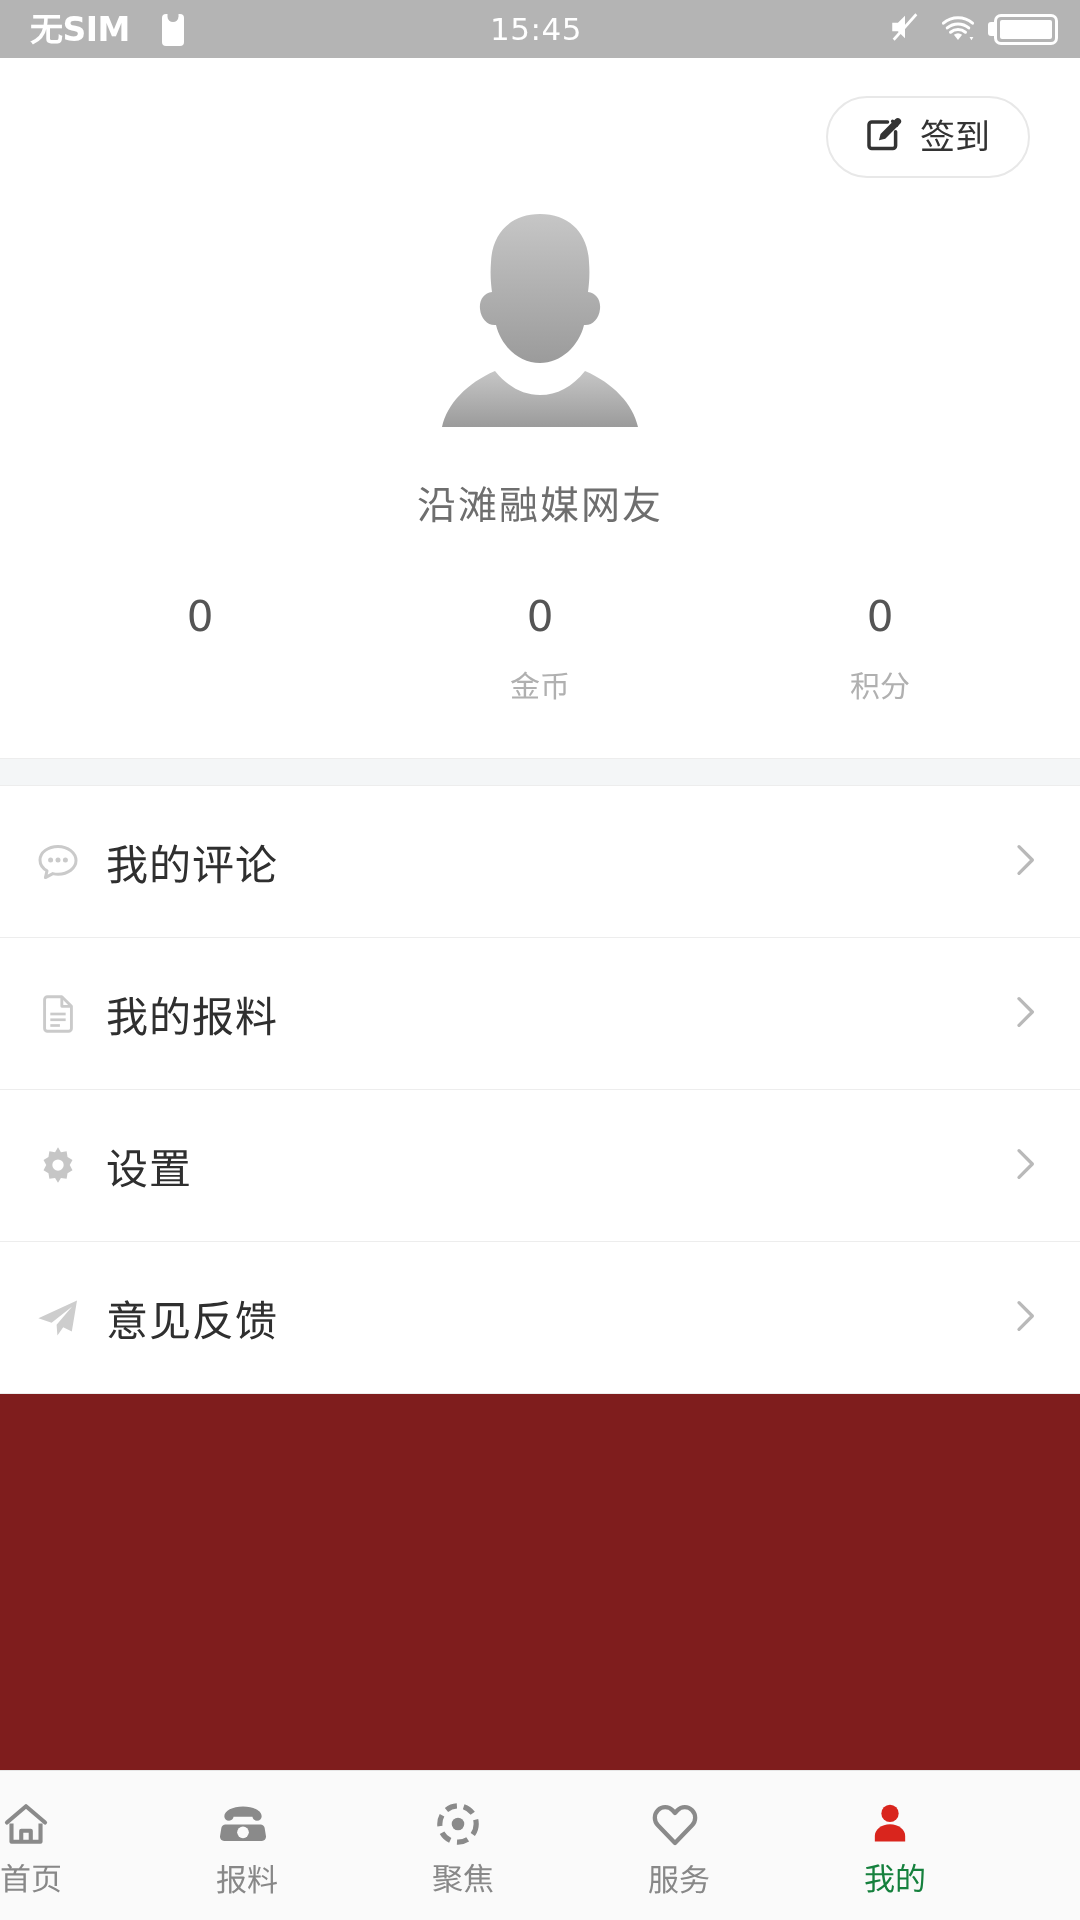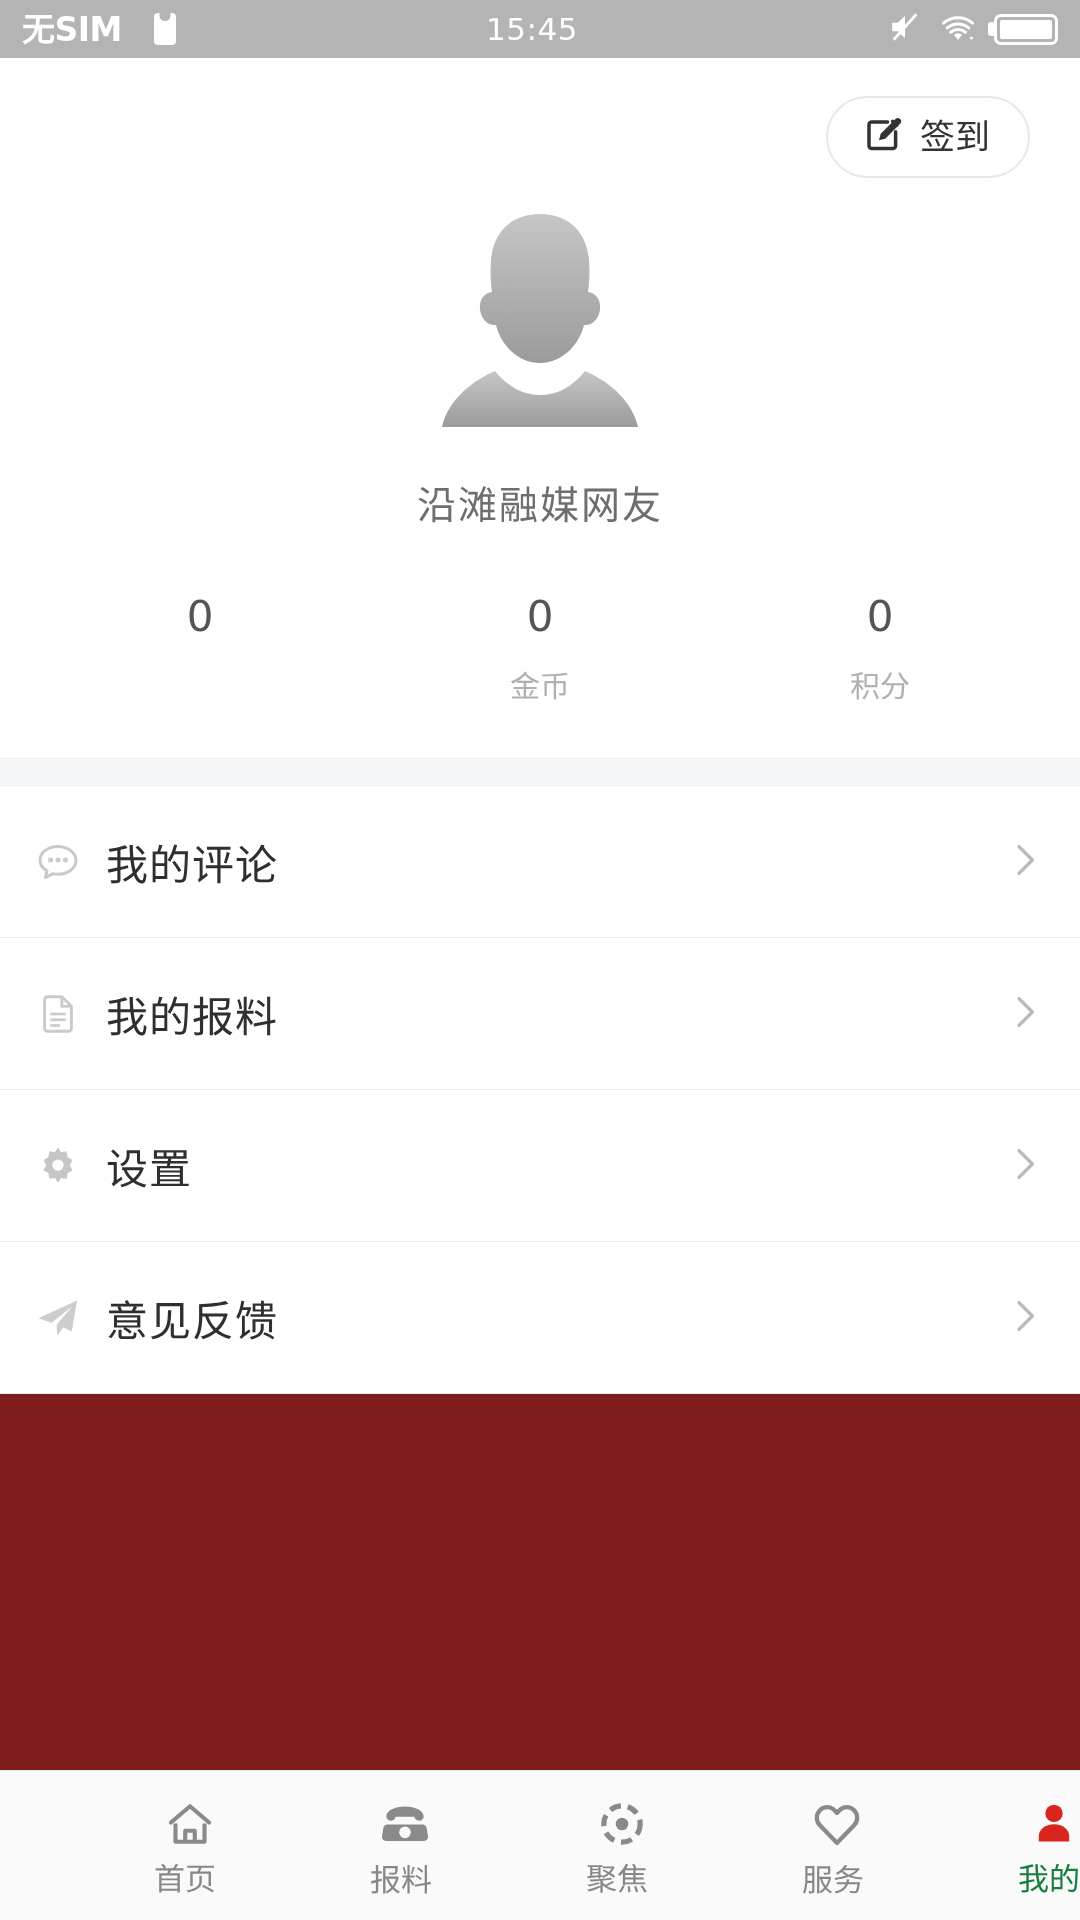--- a/index.html
+++ b/index.html
@@ -12,21 +12,21 @@
   .phone { position:relative; width:1080px; height:1920px; display:flex; flex-direction:column; background:#fff; }
 
   
   .statusbar {
     height:58px; flex:0 0 58px;
     background:#b4b4b4;
     display:flex; align-items:center;
     padding:0 22px;
     color:#ffffff;
   }
-  .sb-left { display:flex; align-items:center; gap:32px; }
+  .sb-left { display:flex; align-items:flex-end; gap:32px;margin-left:8px; }
   .sb-carrier { font-size:33px; font-weight:700; letter-spacing:-0.5px; line-height:1; }
   .sim-card { width:22px; height:32px; background:#fff; border-radius:4px; position:relative; }
   .sim-card::after{ content:""; position:absolute; top:0; left:50%; transform:translateX(-50%);
     width:11px; height:8px; background:#b4b4b4; border-radius:0 0 6px 6px; }
   .sb-center { flex:1; text-align:center; }
   .sb-time { font-size:31px; font-weight:500; letter-spacing:0.5px; }
   .sb-right { display:flex; align-items:center; gap:17px; }
   .battery {
     width:64px; height:31px; border:3px solid #fff; border-radius:7px;
     position:relative; display:flex; align-items:center; padding:3px;
@@ -68,21 +68,21 @@
   }
   .mi-icon { width:56px; display:flex; justify-content:center; align-items:center; flex:0 0 56px; }
   .mi-label { font-size:42px; color:#2f2f2f; margin-left:20px; flex:1; letter-spacing:1px; }
   .chev { flex:0 0 auto; }
 
   
   .tabbar {
     flex:0 0 150px; display:flex; background:#fafafa;
     border-top:1px solid #e6e6e6;
   }
-  .tab { flex:1; display:flex; flex-direction:column; align-items:flex-end; justify-content:center;
+  .tab { flex:1; display:flex; flex-direction:column; align-items:flex-start; justify-content:center;
     gap:0; cursor:pointer; padding-top:6px; }
   .tab-lbl { font-size:31px; color:#888; }
   .tab.active .tab-lbl { color:#15803d; }
 </style>
 </head>
 <body>
 
 <div class="phone">
 
   <div class="statusbar">

